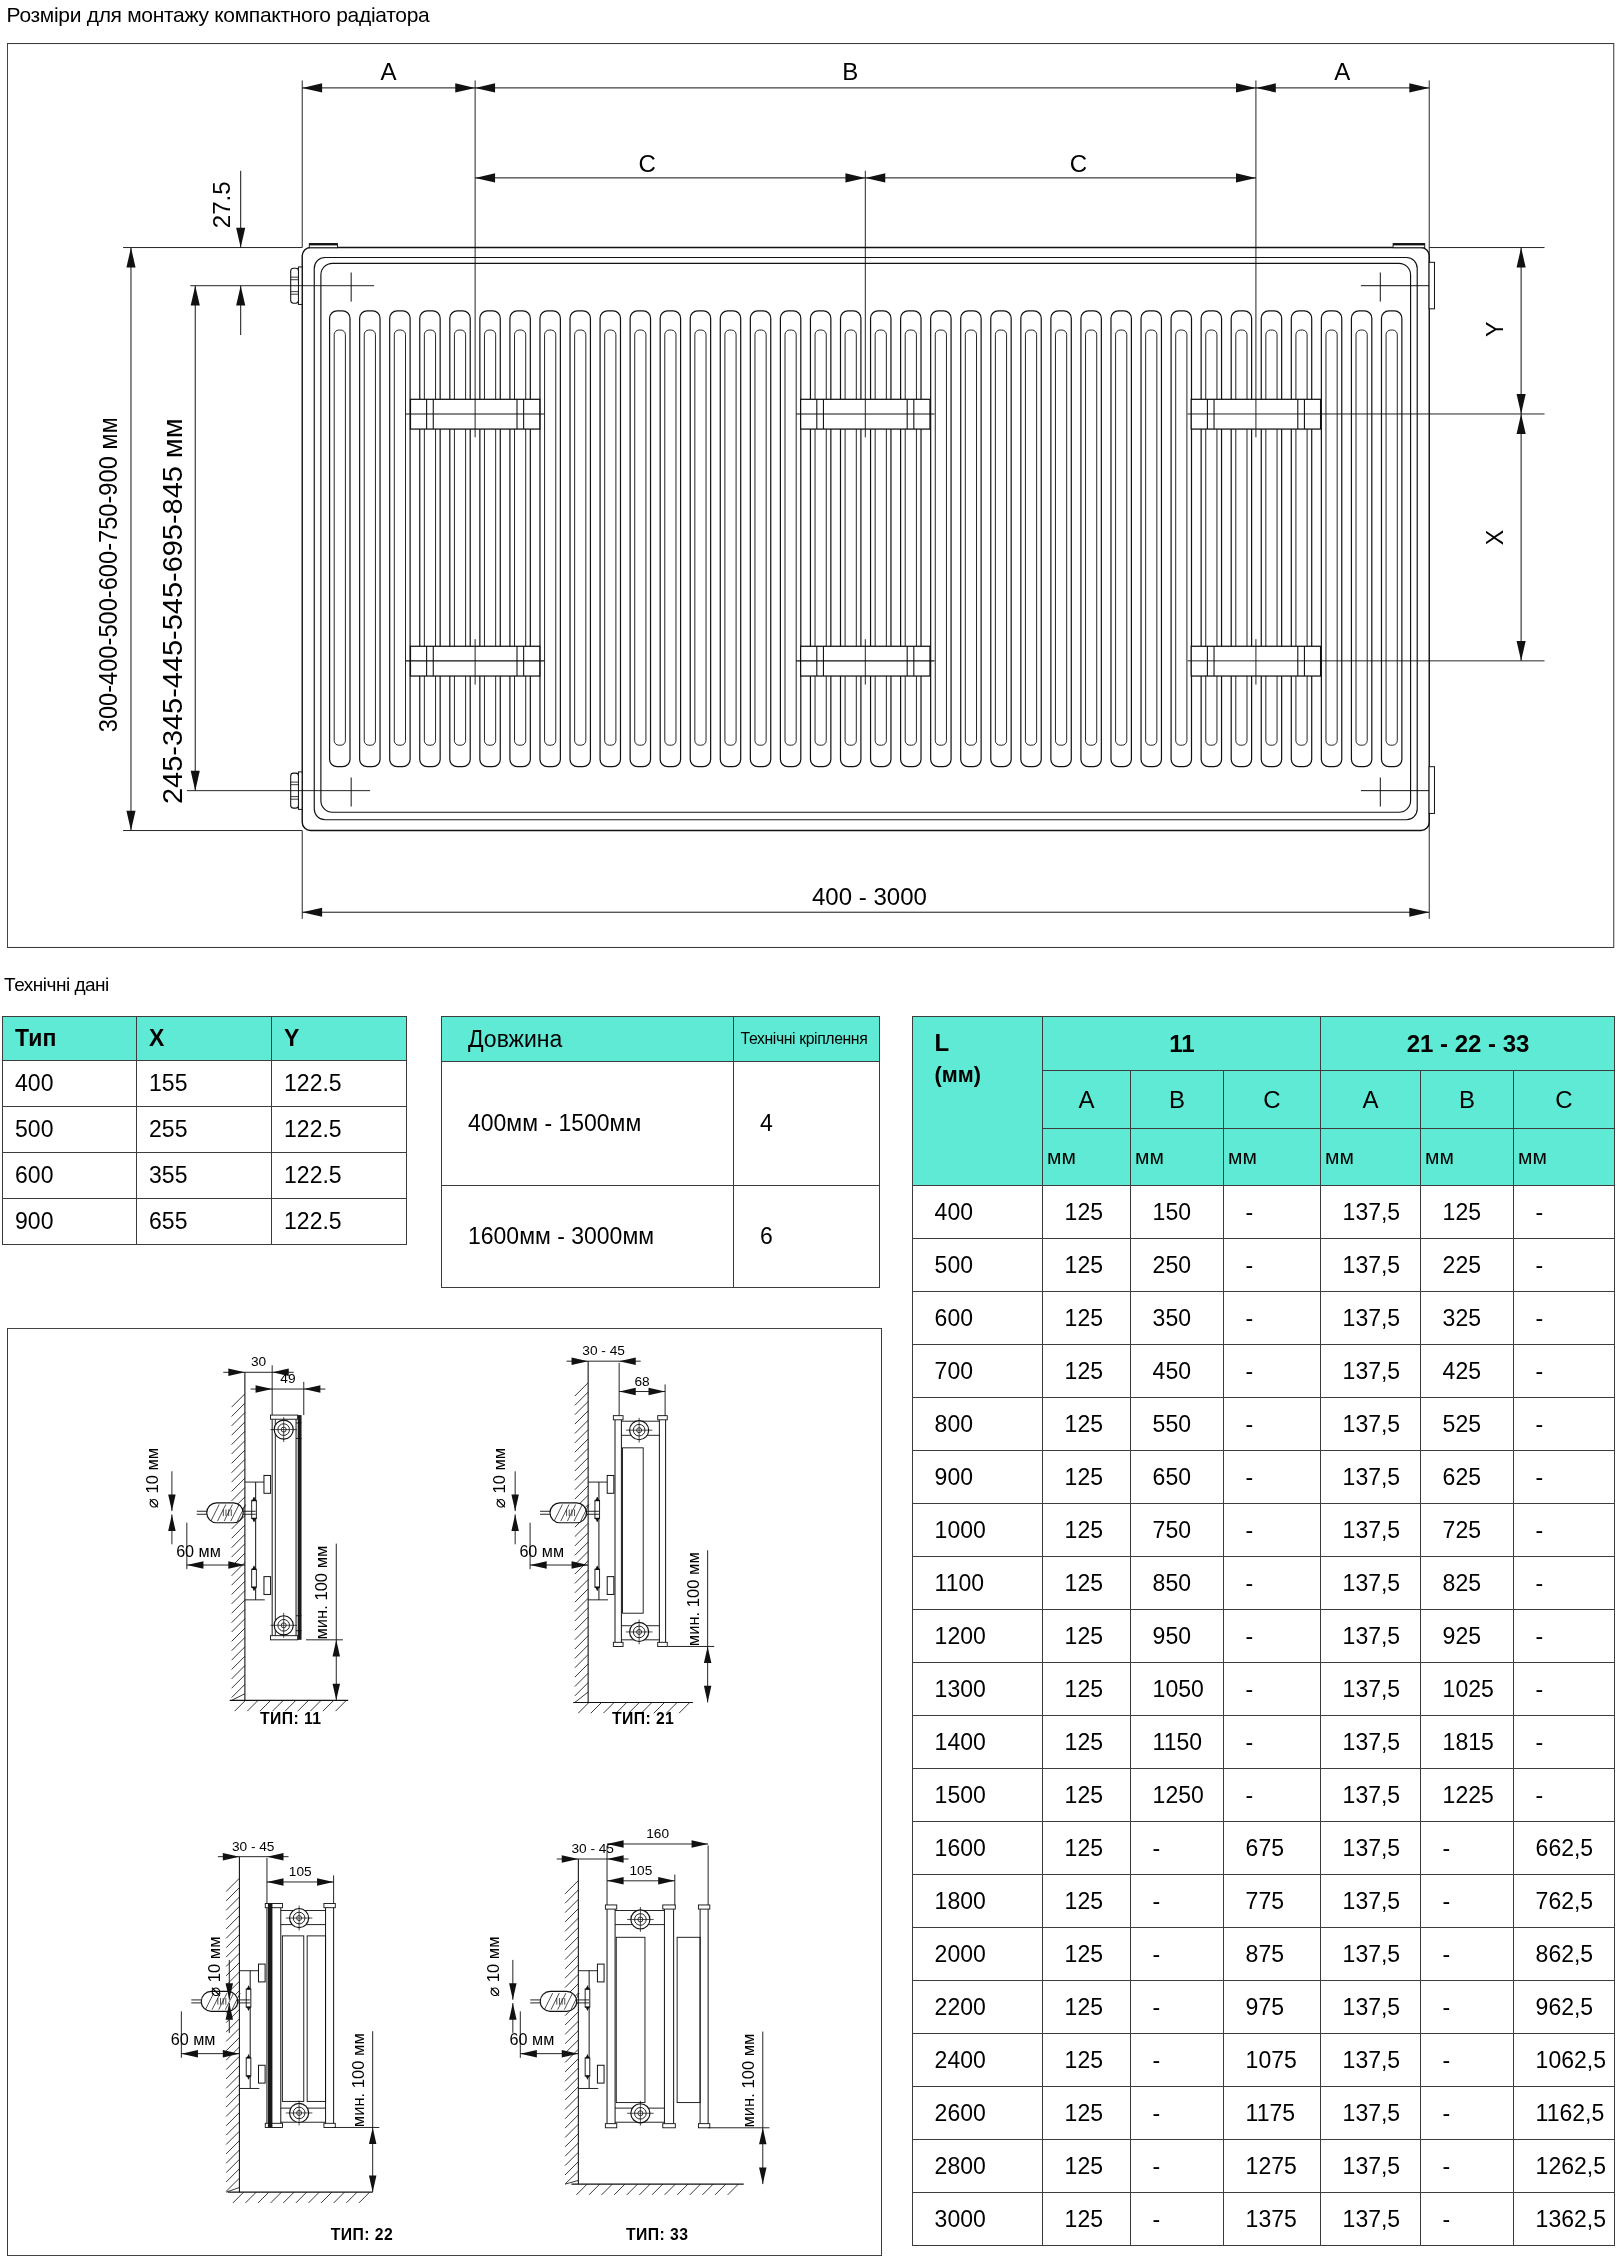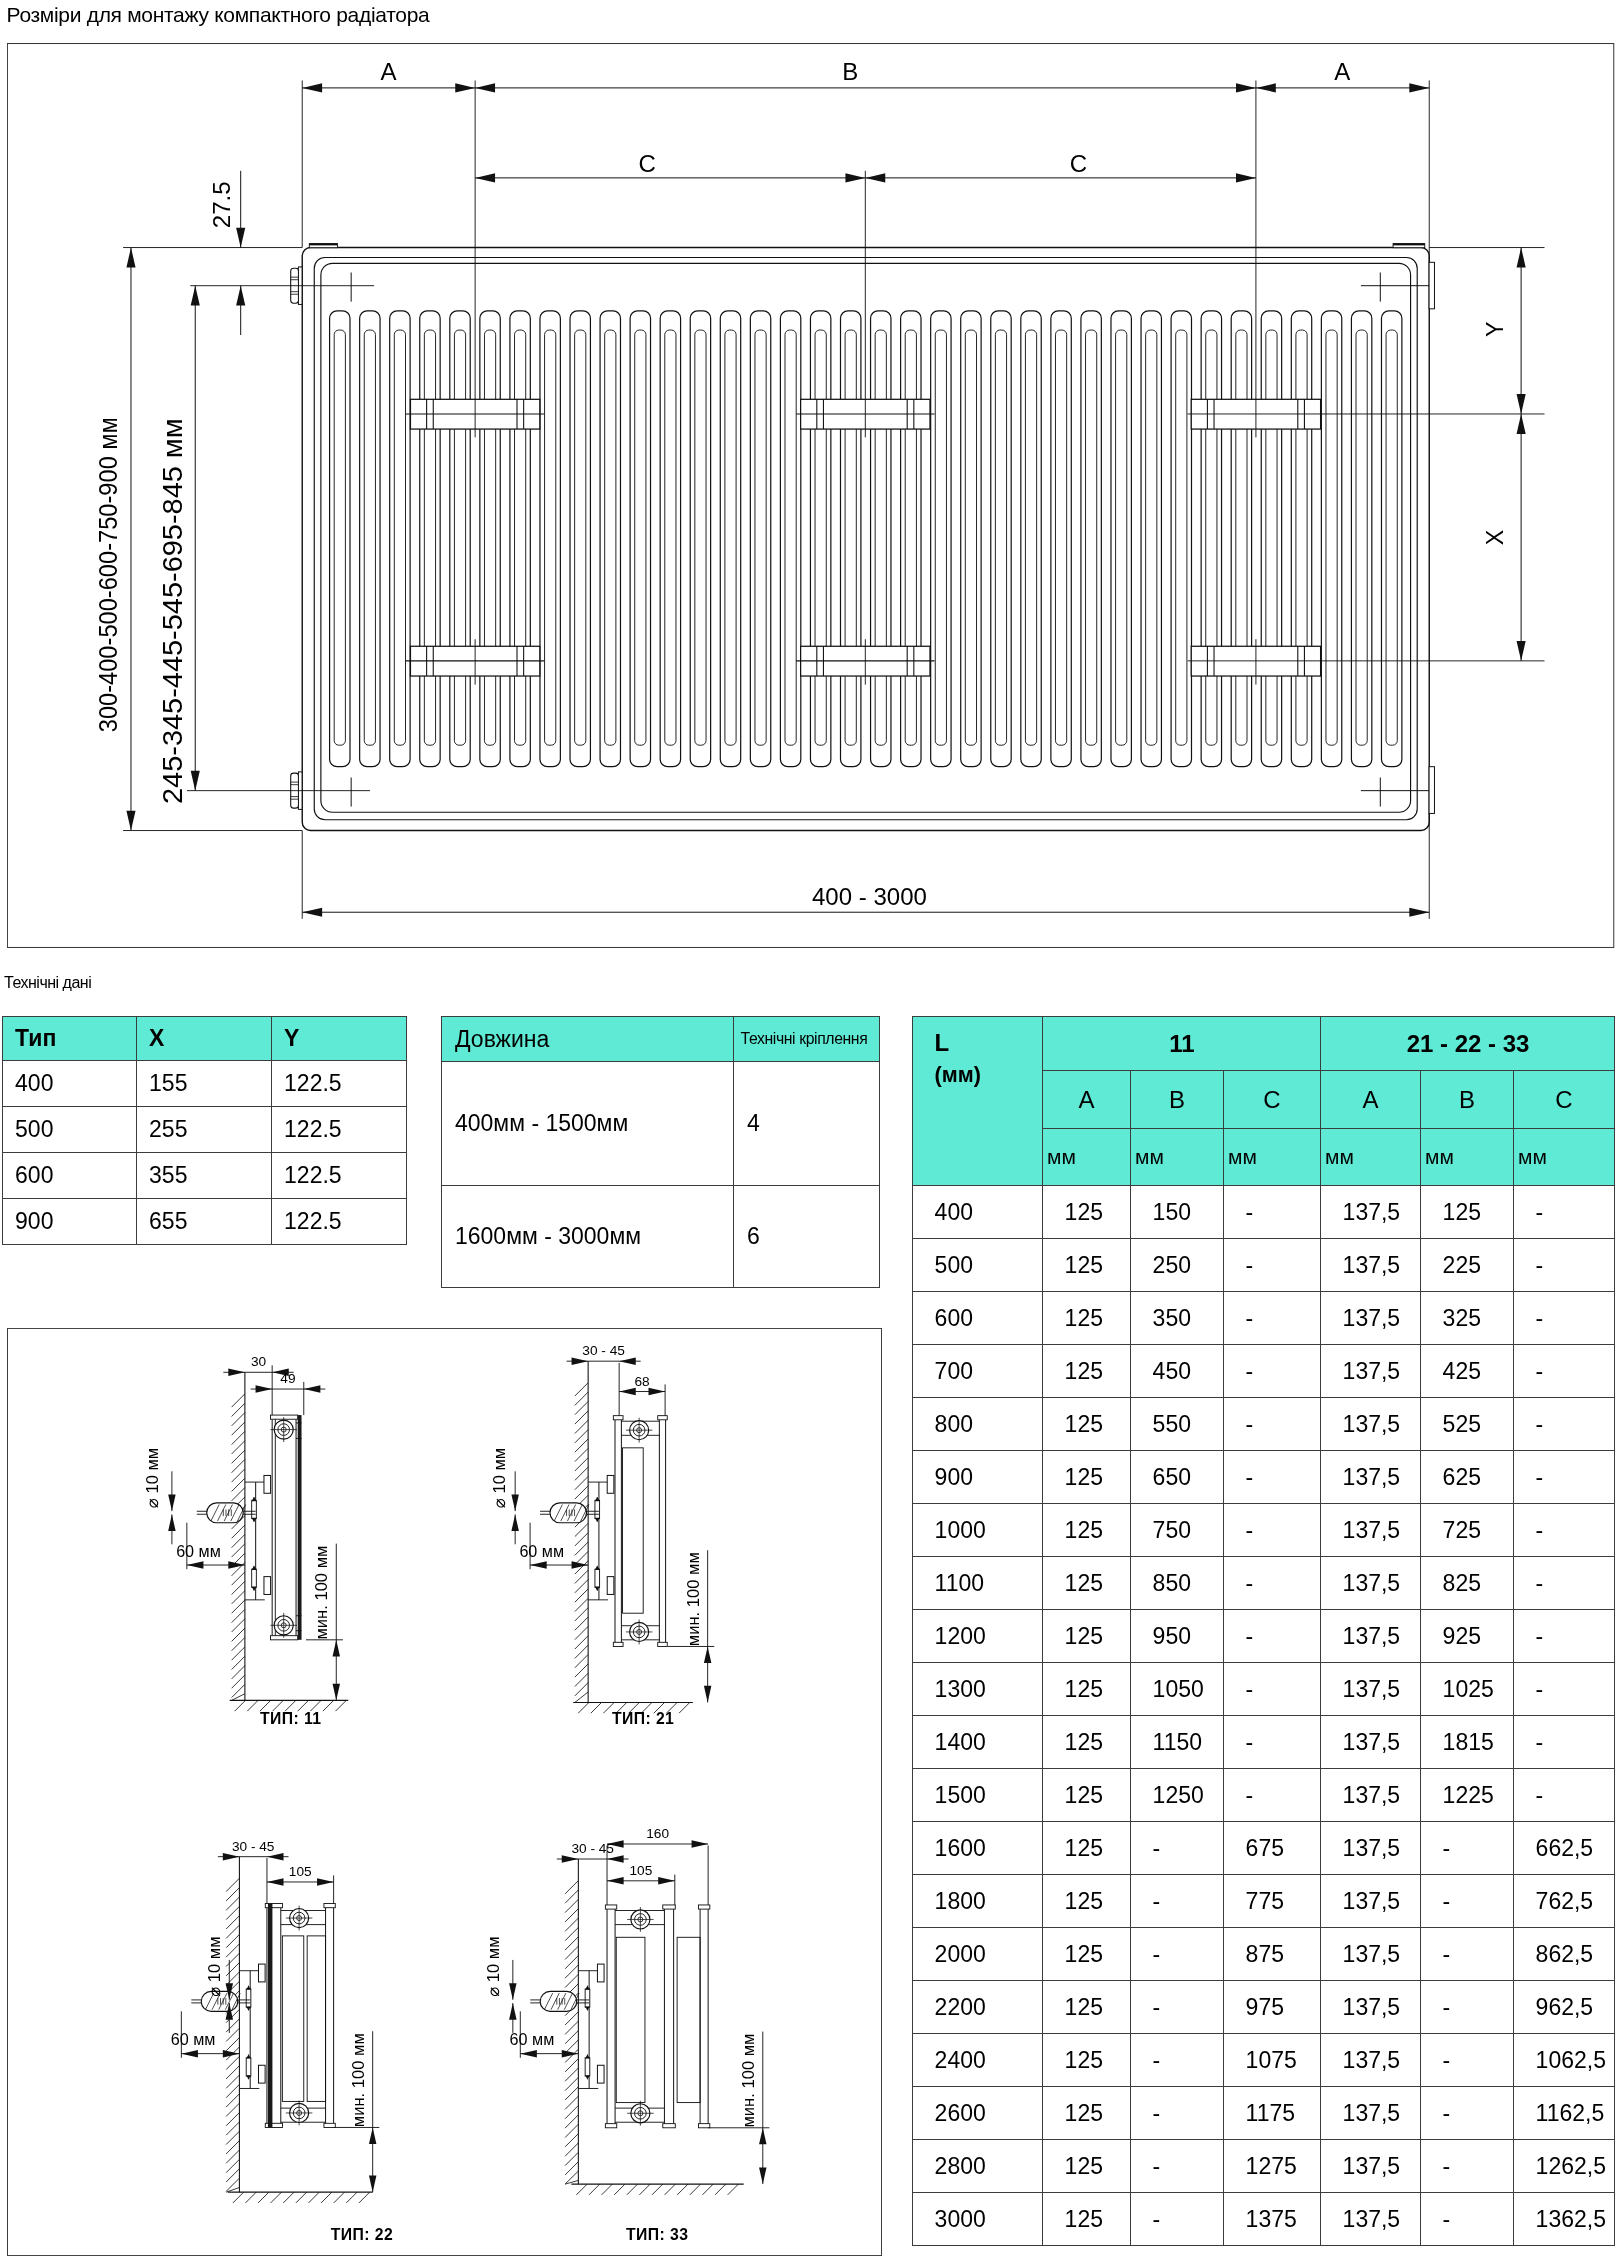--- a/index.html
+++ b/index.html
@@ -6,21 +6,21 @@
   font-family:"Liberation Sans", sans-serif; color:#000; position:relative; }
 .abs { position:absolute; }
 .t { position:absolute; border-collapse:collapse; table-layout:fixed;
      font-size:23px; color:#000; }
 .t td { border:0.8px solid #3c3c3c; padding:0 0 0 12.4px; vertical-align:middle;
          white-space:nowrap; overflow:hidden; }
 .t { border:1.7px solid #000; }
 .t .hd td { background:#5eead4; }
 .t1 td { height:46px; }
 .t1 .hd td { height:44px; font-weight:600; }
-.t2 td { padding-left:13px; }
+.t2 td { padding-left:26px; }
 .t2 .small { font-size:15.8px; padding-left:6.6px; letter-spacing:-0.4px; }
 .t3 td { padding-left:21.6px; height:53px; }
 .t3 .hd td { height:auto; }
 .t3 .b { font-weight:600; font-size:24px; }
 .t3 .ctr { text-align:center; padding-left:1px; }
 .t3 .abc { text-align:center; padding-left:0; font-size:24px; }
 .t3 .p24 { padding-left:4px; font-size:21px; }
 .t3 .lcell { vertical-align:top; padding-top:10px; line-height:1.3; font-weight:600; font-size:24px; }
 .t3 .lcell .mm { font-size:21.6px; }
 </style></head>
@@ -218,21 +218,21 @@
     <polygon points="1833.8,796.9 1828.3,772.9 1839.3,772.9" fill="#111111"></polygon>
     <text transform="translate(1812,648) rotate(-90)" font-size="28" text-anchor="middle" fill="#000" font-family="Liberation Sans, sans-serif">X</text>
     <line x1="364" y1="1001.5" x2="364" y2="1108" stroke="#111111" stroke-width="1.1"></line>
     <line x1="1723" y1="981" x2="1723" y2="1108" stroke="#111111" stroke-width="1.1"></line>
     <line x1="364" y1="1100" x2="1723" y2="1100" stroke="#111111" stroke-width="1.2"></line>
     <polygon points="364,1100 388,1094.5 388,1105.5" fill="#111111"></polygon>
     <polygon points="1723,1100 1699,1094.5 1699,1105.5" fill="#111111"></polygon>
     <text x="1048" y="1091" font-size="29" text-anchor="middle" fill="#000" font-family="Liberation Sans, sans-serif">400 - 3000</text>
   </svg>
 
-<div class="abs" style="left:4.1px;top:974px;font-size:16px;letter-spacing:-0.5px">Технічні дані</div>
+<div class="abs" style="left:4.1px;top:974px;font-size:19px;letter-spacing:-0.5px">Технічні дані</div>
 <table class="t t1" style="left:1.7px;top:1016px;width:405px">
     <colgroup>
       <col style="width:134px">
       <col style="width:135px">
       <col>
     </colgroup>
     <tbody>
       <tr class="hd">
         <td>Тип</td>
         <td>X</td>

